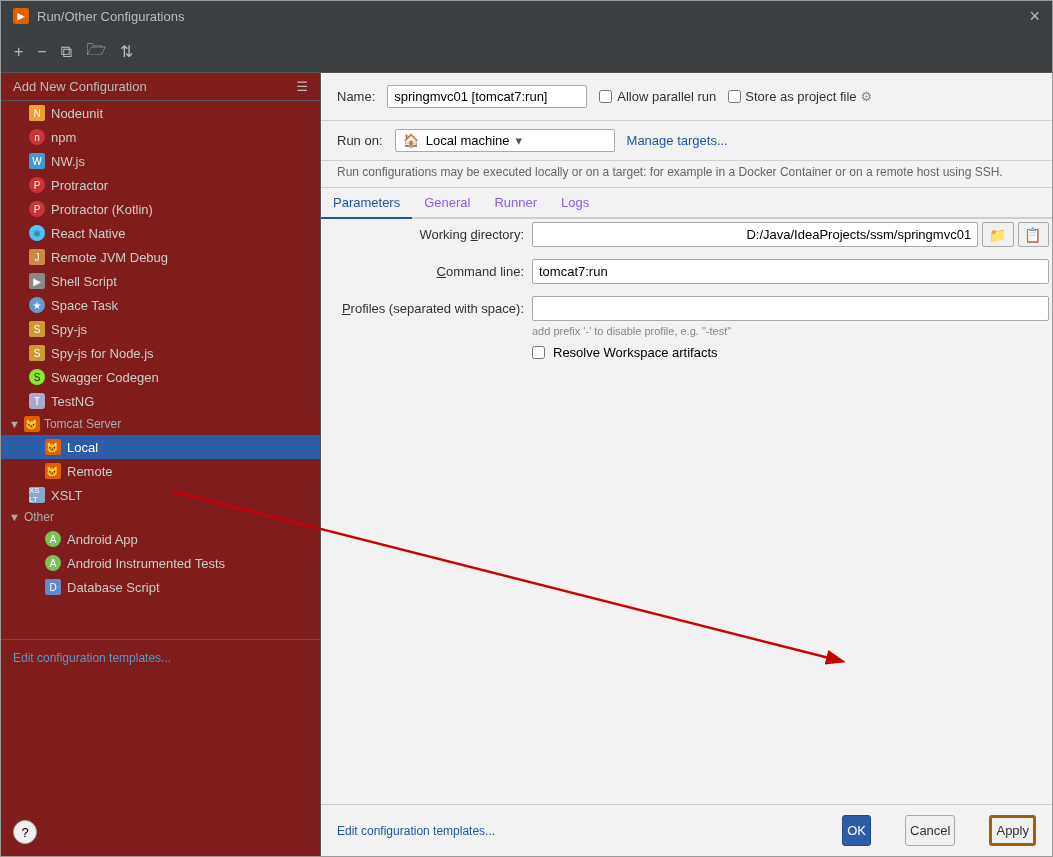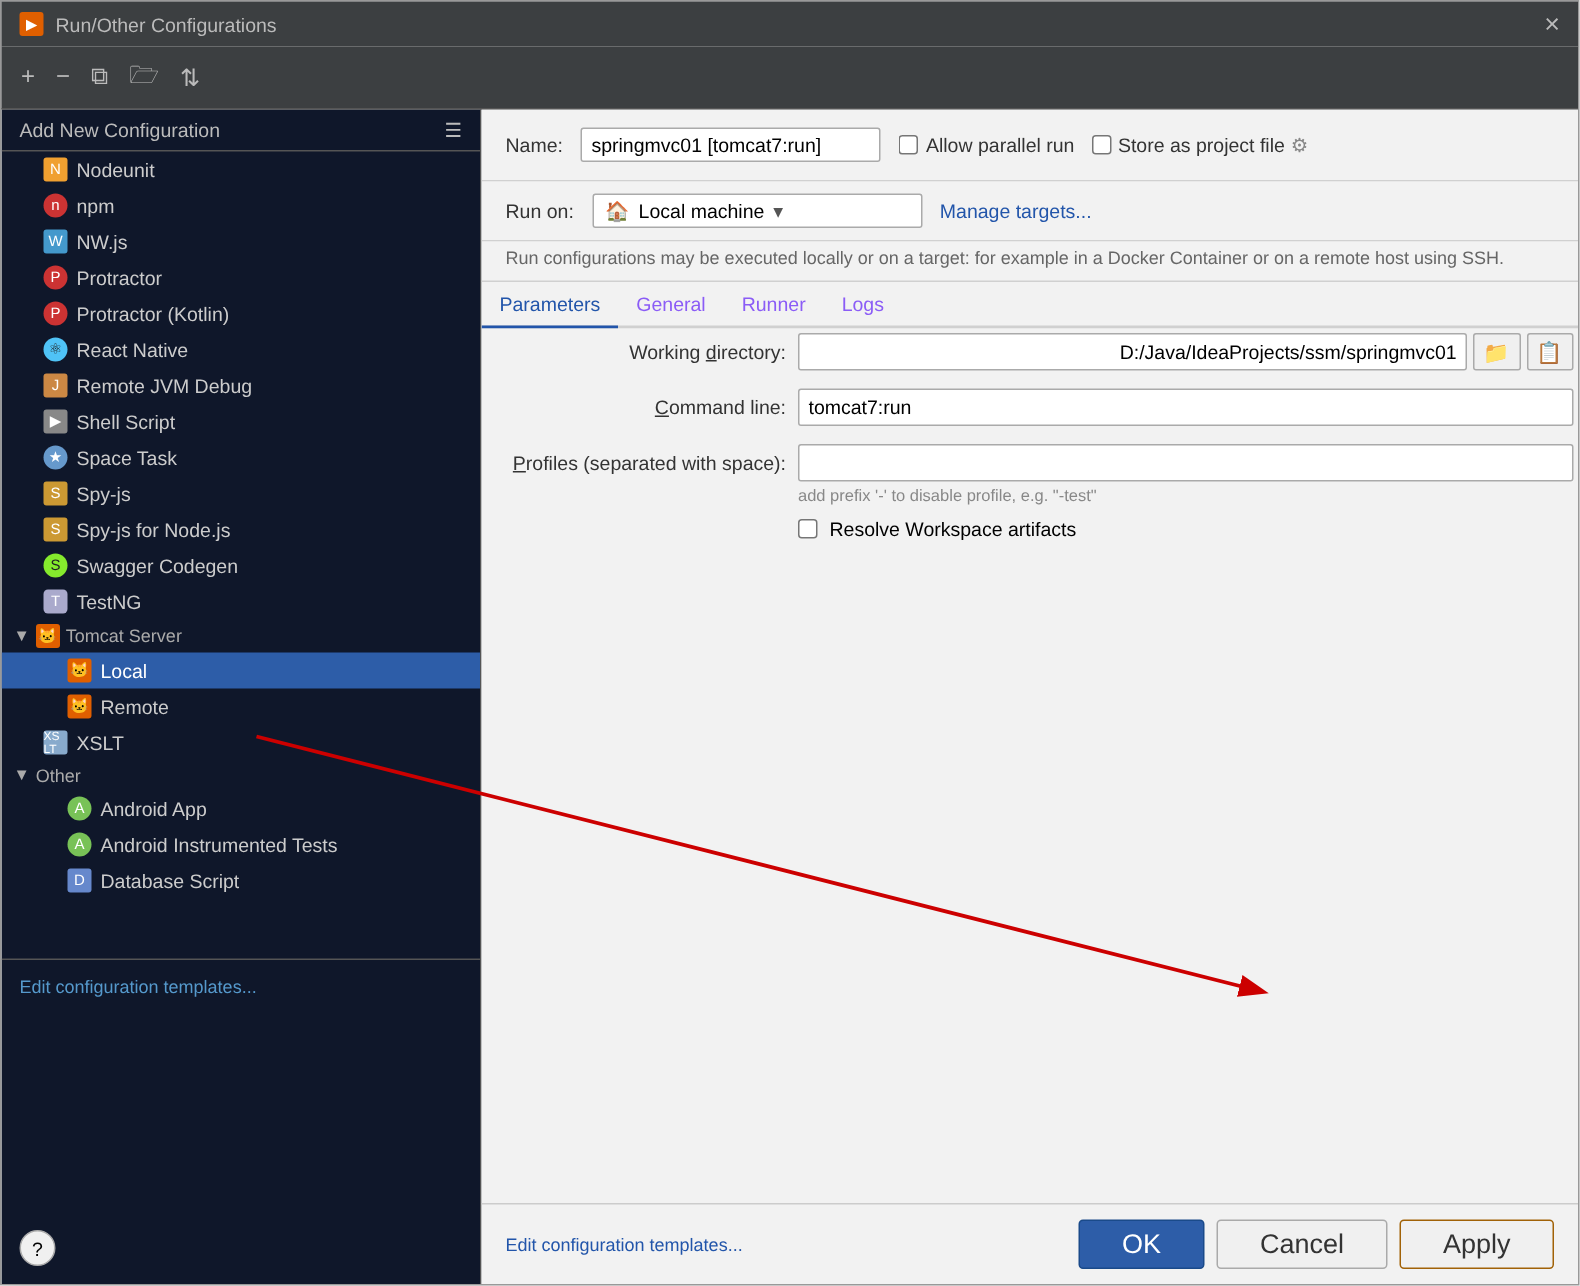--- a/index.html
+++ b/index.html
@@ -5,21 +5,21 @@
     * { box-sizing: border-box; margin: 0; padding: 0; }
     body { font-family: 'Segoe UI', Arial, sans-serif; font-size: 13px; background: #f0f0f0; display: flex; align-items: center; justify-content: center; min-height: 100vh; }
     .dialog { width: 1053px; height: 857px; background: #f2f2f2; border: 1px solid #999; box-shadow: 4px 4px 16px rgba(0,0,0,0.4); display: flex; flex-direction: column; position: relative; }
     .title-bar { background: #3c3f41; color: #bbb; padding: 6px 12px; display: flex; align-items: center; justify-content: space-between; font-size: 13px; }
     .title-bar .title-left { display: flex; align-items: center; gap: 8px; }
     .title-icon { width: 16px; height: 16px; background: #e05f00; border-radius: 2px; display: flex; align-items: center; justify-content: center; font-size: 9px; color: white; font-weight: bold; }
     .close-btn { color: #bbb; font-size: 18px; cursor: pointer; background: none; border: none; line-height: 1; }
     .toolbar { background: #3c3f41; padding: 4px 8px; display: flex; align-items: center; gap: 4px; border-bottom: 1px solid #555; }
     .toolbar-btn { background: none; border: none; color: #bbb; cursor: pointer; padding: 3px 5px; font-size: 16px; border-radius: 3px; }
     .main-content { display: flex; flex: 1; overflow: hidden; }
-    .sidebar { width: 320px; background: #0f172a; color: #bbb; overflow-y: auto; border-right: 1px solid #555; flex-shrink: 0; }
+    .sidebar { width: 320px; background: #7f1d1d; color: #bbb; overflow-y: auto; border-right: 1px solid #555; flex-shrink: 0; }
     .sidebar-header { padding: 6px 12px; color: #bbb; font-size: 13px; display: flex; align-items: center; justify-content: space-between; border-bottom: 1px solid #555; }
     .sidebar-item { padding: 4px 12px 4px 16px; cursor: pointer; display: flex; align-items: center; gap: 6px; color: #ccc; font-size: 13px; }
     .sidebar-item.selected { background: #2d5da8; color: white; }
     .sidebar-item.indent1 { padding-left: 28px; }
     .sidebar-item.indent2 { padding-left: 44px; }
     .sidebar-group { padding: 3px 8px 3px 8px; display: flex; align-items: center; gap: 4px; color: #aaa; font-size: 12px; cursor: pointer; }
     .item-icon { width: 16px; height: 16px; flex-shrink: 0; border-radius: 2px; display: flex; align-items: center; justify-content: center; font-size: 10px; }
     .icon-nodeunit { background: #f0a030; color: white; }
     .icon-npm { background: #cc3333; color: white; border-radius: 50%; }
     .icon-nw { background: #4499cc; color: white; }
@@ -56,24 +56,24 @@
     .form-label { width: 200px; text-align: right; color: #333; font-size: 13px; flex-shrink: 0; }
     .form-input { flex: 1; border: 1px solid #aaa; background: white; padding: 4px 6px; font-size: 13px; border-radius: 2px; }
     .form-input-group { display: flex; gap: 4px; flex: 1; }
     .form-input-group .form-input { flex: 1; text-align: right; }
     .icon-btn { border: 1px solid #aaa; background: #f0f0f0; padding: 3px 6px; cursor: pointer; border-radius: 2px; font-size: 14px; }
     .hint-text { margin-left: 208px; font-size: 11px; color: #888; margin-top: -8px; margin-bottom: 8px; }
     .checkbox-row { display: flex; align-items: center; gap: 8px; margin-left: 208px; margin-top: 4px; }
     .bottom-bar { padding: 10px 16px; display: flex; align-items: center; justify-content: space-between; border-top: 1px solid #ccc; background: #f2f2f2; }
     .bottom-left { color: #2255aa; cursor: pointer; font-size: 12px; }
     .bottom-right { display: flex; gap: 8px; }
-    .btn { padding: 5px 28px; font-size: 18px; border-radius: 3px; cursor: pointer; }
+    .btn { padding: 5px 4px; font-size: 13px; border-radius: 3px; cursor: pointer; margin-left: 26px; }
     .btn-ok { background: #2d5da8; color: white; border: 1px solid #1a4a8a; }
     .btn-cancel { background: #f0f0f0; color: #333; border: 1px solid #aaa; }
-    .btn-apply { background: #f0f0f0; color: #333; border: 1px solid #a16207; }
+    .btn-apply { background: #f0f0f0; color: #333; border: 3px solid #a16207; }
     .help-btn { width: 24px; height: 24px; border: 1px solid #aaa; border-radius: 50%; background: #f0f0f0; cursor: pointer; font-size: 13px; display: flex; align-items: center; justify-content: center; }
     .collapse-icon { font-size: 11px; color: #aaa; }
   </style>
 </head>
 <body>
 
 <div class="dialog">
 
   <div class="title-bar">
     <div class="title-left">

